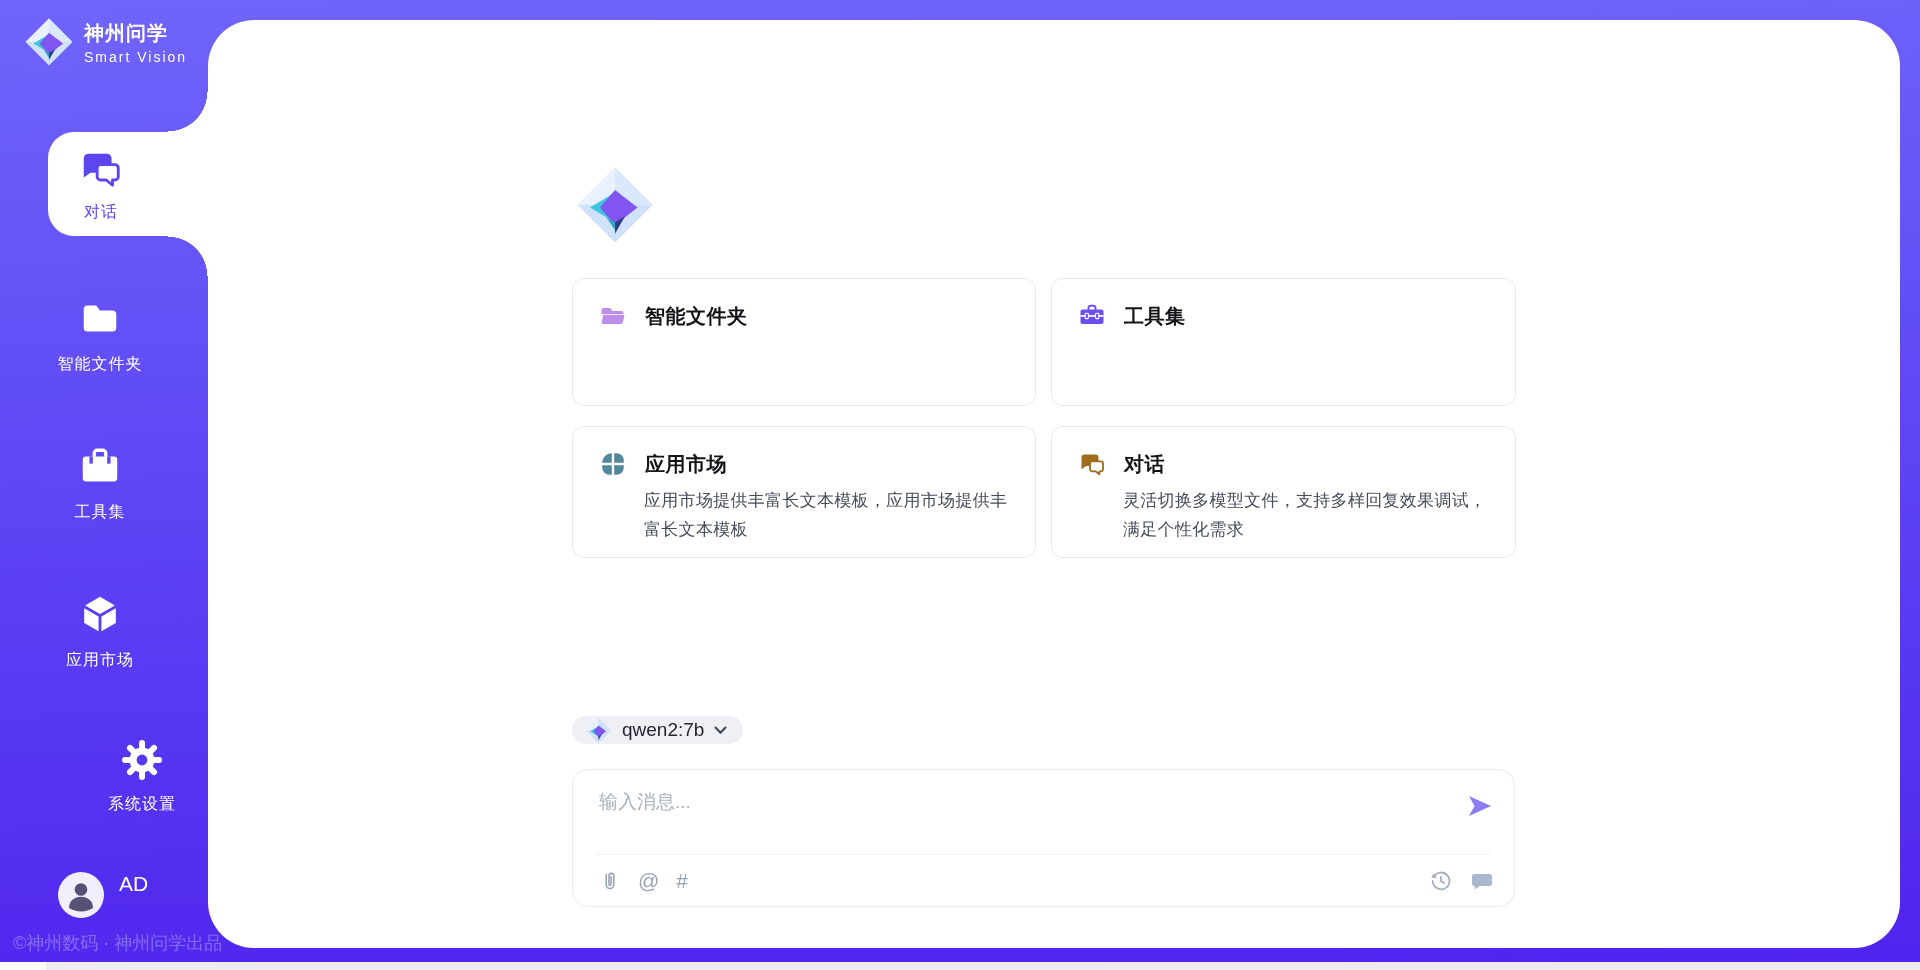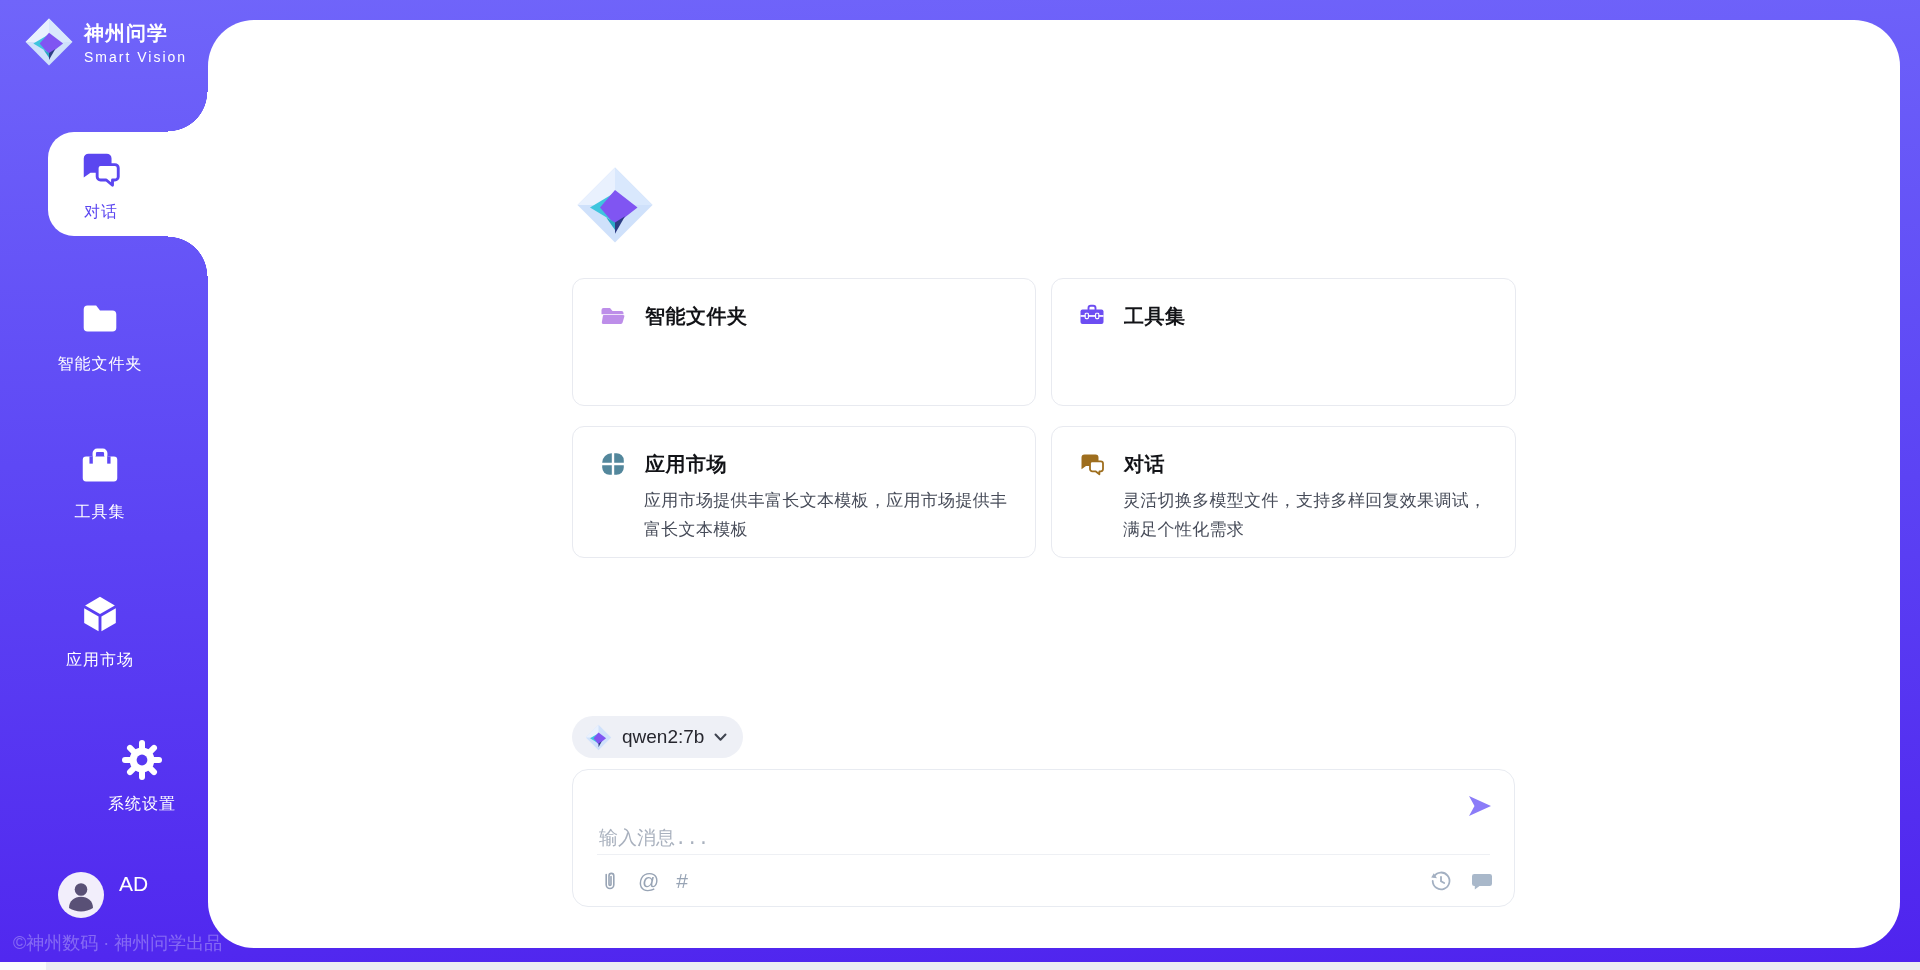--- a/index.html
+++ b/index.html
@@ -62,36 +62,36 @@
   }
   .card{
     background:#fff; border:1px solid #e8eaf0; border-radius:12px;
     padding:23px 26px; cursor:pointer;
   }
   .card-head{ display:flex; align-items:center; gap:18px;}
   .card-title{ font-size:20px; font-weight:bold; color:#121317; letter-spacing:0.5px;}
   .card-desc{ margin:8px 0 0 45px; font-size:17px; line-height:29px; color:#474c59; letter-spacing:0.3px;}
 
   .model-pill{
-    position:absolute; left:572px; top:716px; height:42px; z-index:4;
+    position:absolute; left:572px; top:716px; height:28px; z-index:4;
     display:inline-flex; align-items:center; gap:10px; padding:0 16px 0 13px;
     background:#eef0f6; border-radius:21px; cursor:pointer;
   }
   .model-pill .mlogo{ width:27px; height:27px;}
   .model-name{ font-size:19px; color:#26262e;}
 
   .composer{
     position:absolute; left:572px; top:769px; width:943px; height:138px; z-index:4;
     background:#fff; border:1.5px solid #e8ebf1; border-radius:16px;
   }
   .composer textarea{
     position:absolute; left:26px; top:19px; width:830px; height:58px;
     border:none; outline:none; resize:none; background:transparent;
-    font-family:Liberation Mono, monospace;
-    font-size:19px; color:#ec4899;margin-top:36px;
+    font-family:Liberation Sans, sans-serif;
+    font-size:19px; color:#ec4899;
   }
   .composer textarea::placeholder{ color:#a9b1be; }
   .send-btn{ position:absolute; right:20px; top:22px; width:28px; height:28px; cursor:pointer; background:none; border:none;}
   .composer .divider{ position:absolute; left:24px; right:24px; top:84px; height:1px; background:#eef0f4;}
   .composer-bar{ position:absolute; left:26px; right:20px; top:96px; height:30px; display:flex; align-items:center; justify-content:space-between;}
   .bar-left, .bar-right{ display:flex; align-items:center; gap:17px;}
   .glyph-btn{ background:none; border:none; cursor:pointer; font-size:21px; color:#98a4b5; line-height:22px; padding:0; font-family:"Liberation Sans","DejaVu Sans",sans-serif;}
   .icon-btn{ background:none; border:none; cursor:pointer; padding:0; line-height:0;}
 </style>
 </head>

